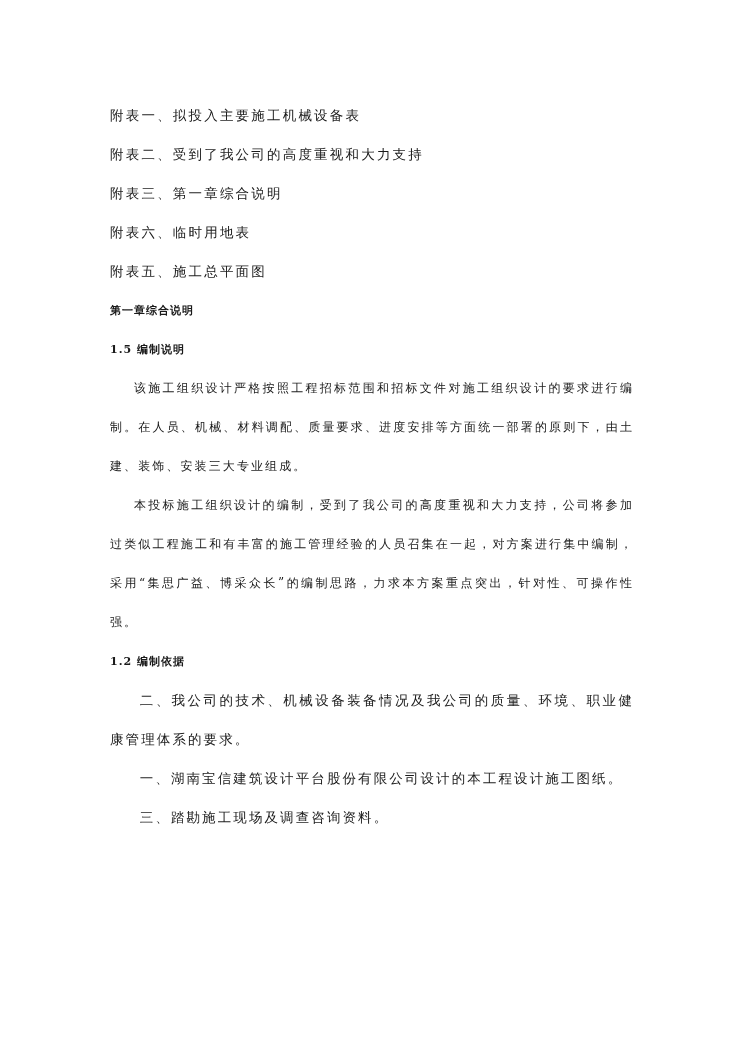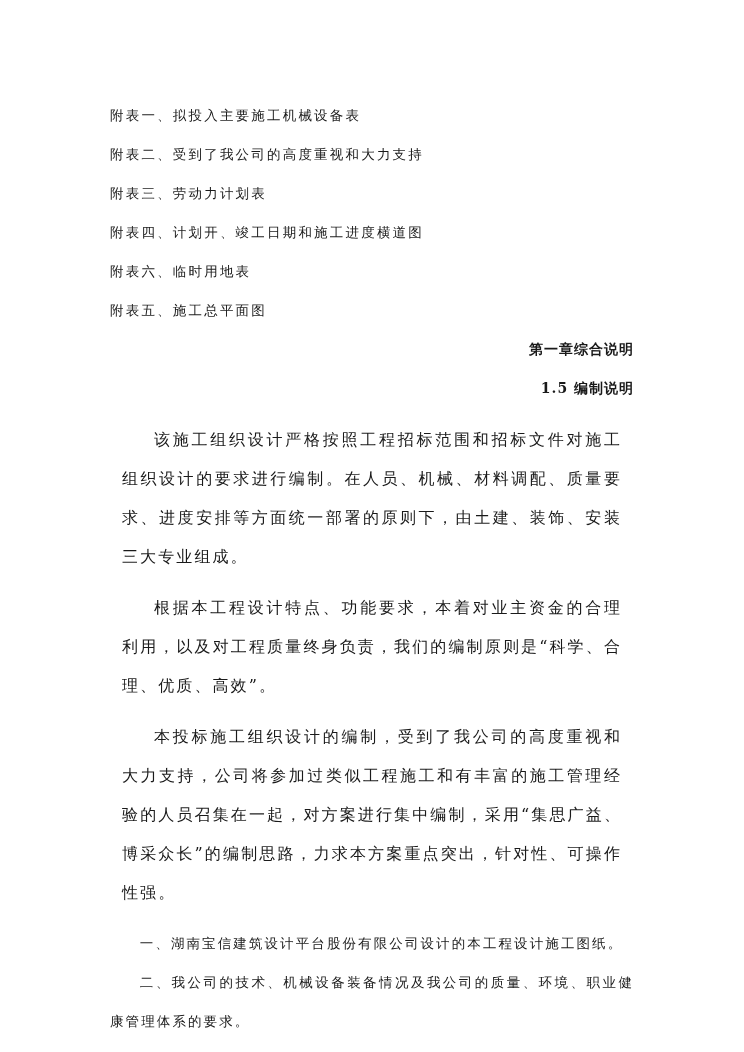--- a/index.html
+++ b/index.html
@@ -23,63 +23,61 @@
     }
     .line {
       font-size: 13.5px;
       line-height: 39px;
       height: 39px;
       white-space: nowrap;
       letter-spacing: 2.2px;
       margin: 0;
     }
     .para {
-      font-size: 16px;
+      font-size: 12px;
       line-height: 39px;
       letter-spacing: 2.1px;
-      margin: 12px;
+      margin: 0;
       text-align: justify;
       text-indent: 2em;
     }
     .heading {
       font-weight: bold;
-      font-size: 14px;
+      font-size: 11px;
       line-height: 39px;
       height: 39px;
       letter-spacing: 1px;
       margin: 0;
-      text-align: right;
     }
     .item {
       font-size: 13.5px;
       line-height: 39px;
       letter-spacing: 2.1px;
       margin: 0;
       text-indent: 2.2em;
       text-align: justify;
     }
   </style>
 </head>
 <body>
 
 <div class="page">
 
   <p class="line">附表一、拟投入主要施工机械设备表</p>
   <p class="line">附表二、受到了我公司的高度重视和大力支持</p>
-  <p class="line">附表三、劳动力计划表</p>
-  <p class="line">附表四、计划开、竣工日期和施工进度横道图</p>
+  <p class="line">附表三、第一章综合说明</p>
   <p class="line">附表六、临时用地表</p>
   <p class="line">附表五、施工总平面图</p>
 
   <h1 class="heading">第一章综合说明</h1>
 
   <h2 class="heading">1.5 编制说明</h2>
 
   <p class="para">该施工组织设计严格按照工程招标范围和招标文件对施工组织设计的要求进行编制。在人员、机械、材料调配、质量要求、进度安排等方面统一部署的原则下，由土建、装饰、安装三大专业组成。</p>
-  <p class="para">根据本工程设计特点、功能要求，本着对业主资金的合理利用，以及对工程质量终身负责，我们的编制原则是“科学、合理、优质、高效”。</p>
   <p class="para">本投标施工组织设计的编制，受到了我公司的高度重视和大力支持，公司将参加过类似工程施工和有丰富的施工管理经验的人员召集在一起，对方案进行集中编制，采用“集思广益、博采众长”的编制思路，力求本方案重点突出，针对性、可操作性强。</p>
 
+  <h2 class="heading">1.2 编制依据</h2>
 
+  <p class="item">二、我公司的技术、机械设备装备情况及我公司的质量、环境、职业健康管理体系的要求。</p>
   <p class="item">一、湖南宝信建筑设计平台股份有限公司设计的本工程设计施工图纸。</p>
-  <p class="item">二、我公司的技术、机械设备装备情况及我公司的质量、环境、职业健康管理体系的要求。</p>
   <p class="item">三、踏勘施工现场及调查咨询资料。</p>
 
 </div>
 
 </body></html>

